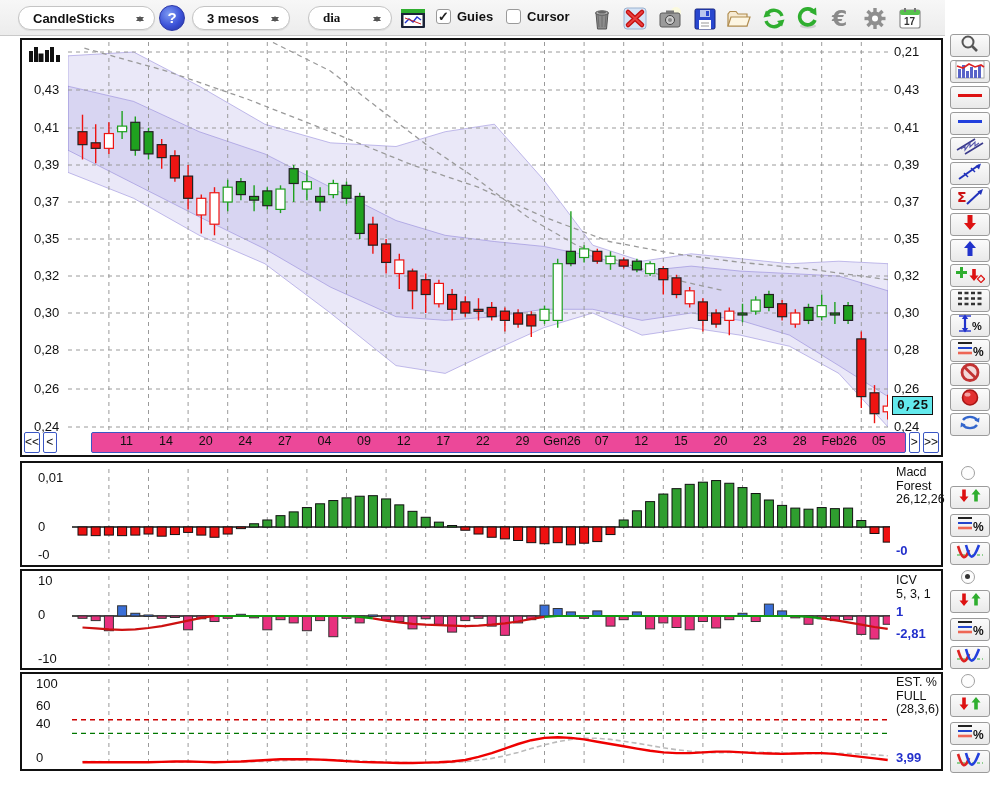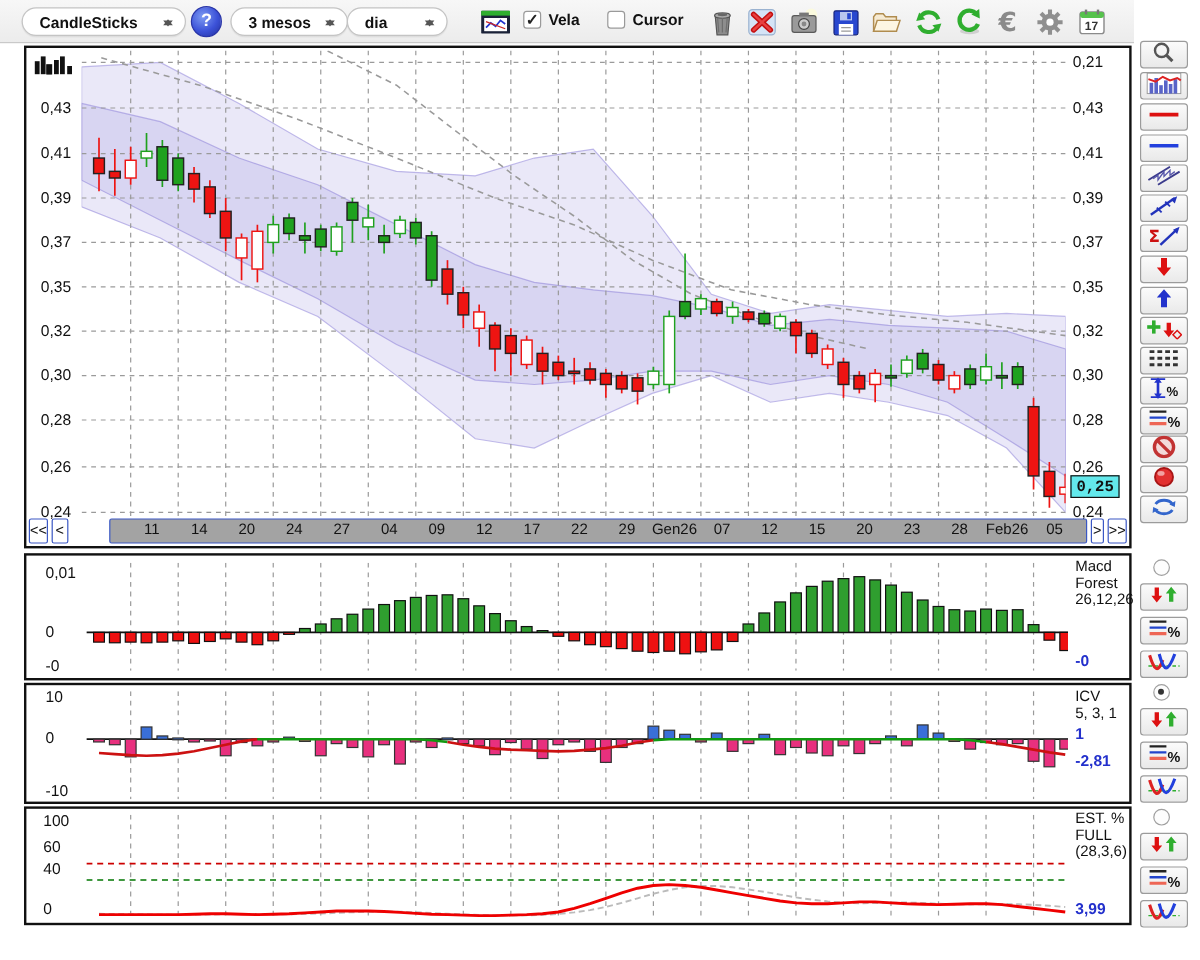--- a/index.html
+++ b/index.html
@@ -39,21 +39,21 @@
   .bluev { position:absolute; font-size:13px; color:#2330cc; font-weight:bold; white-space:nowrap; }
   .lastlabel { position:absolute; left:58px; top:8px; font-size:13px; color:#333; }
   .minibars { position:absolute; left:6px; top:4px; width:34px; height:18px; }
   .lastbox { position:absolute; background:#63e9ec; border:1.5px solid #111; font-size:13px; font-weight:bold;
     color:#111; padding:1px 4px;font-family:Liberation Mono, monospace; }
 
   
   .nav { position:absolute; left:2px; bottom:2px; height:21px; width:915px; display:flex; }
   .navbtn { border:1.5px solid #3a57c4; background:#fff; color:#111; font-size:12px; text-align:center;
     line-height:18px; margin-right:3px; border-radius:2px; }
-  .navstrip { position:relative; border:1.5px solid #3a57c4; background:#a3a3a3; flex:none; border-radius:2px;margin-left:31px; }
+  .navstrip { position:relative; border:1.5px solid #3a57c4; background:#ec4899; flex:none; border-radius:2px;margin-left:31px; }
   .navlab { position:absolute; top:1px; font-size:12.5px; color:#111; transform:translateX(-50%); }
 
   
   .sidebar { position:absolute; left:945px; top:0; width:55px; height:800px; background:#fff; }
   .sbtn { position:absolute; left:5px; width:40px; height:23px; background:linear-gradient(#fbfbfb,#e9e9e9);
     border:1px solid #9b9b9b; border-radius:3px; display:flex; align-items:center; justify-content:center; }
   .sbtn svg { width:30px; height:19px; }
 
   
   .statusbar { position:absolute; left:0; top:775px; width:1000px; height:25px; background:#fff; }
@@ -70,34 +70,34 @@
   <div class="toolbar">
     <div class="select" style="left:18px;width:137px;">
       <span>CandleSticks</span>
         <span class="chev"></span>
     </div>
     <button class="helpbtn">?</button>
     <div class="select" style="left:192px;width:98px;">
       <span>3 mesos</span>
         <span class="chev"></span>
     </div>
-    <div class="select" style="left:289px;width:84px;">
+    <div class="select" style="left:308px;width:84px;font-family:Liberation Serif, serif;">
       <span>dia</span>
         <span class="chev"></span>
     </div>
     <div class="tbicon" style="left:399px;"><svg viewBox="0 0 28 27">
           <rect x="2" y="4" width="24" height="19" rx="1" fill="#1b2238"></rect>
           <rect x="2" y="4" width="24" height="4" fill="#2fae2f"></rect>
           <rect x="4.5" y="10" width="19" height="11" fill="#fff"></rect>
           <polyline points="6,18 10,14 14,17 18,12 22,15" fill="none" stroke="#2233cc" stroke-width="1.4"></polyline>
           <line x1="6" y1="13" x2="22" y2="19" stroke="#cc2222" stroke-width="1"></line>
         </svg></div>
     <div class="cbwrap" style="left:436px;">
       <span class="cbbox" id="cb0box">✓</span>
-      <span>Vela</span>
+      <span>Guies</span>
     </div>
     <div class="cbwrap" style="left:506px;">
       <span class="cbbox" id="cb1box"></span>
       <span>Cursor</span>
     </div>
     <div class="tbicon" style="left:588px;"><svg viewBox="0 0 28 27">
           <path d="M8,8 L20,8 L18.5,24 L9.5,24 Z" fill="#8d8d8d" stroke="#555" stroke-width="1"></path>
           <ellipse cx="14" cy="8" rx="6.5" ry="2.2" fill="#aaa" stroke="#555" stroke-width="1"></ellipse>
           <ellipse cx="14" cy="7.3" rx="4" ry="1.2" fill="#666"></ellipse>
           <path d="M10,10 L11,22 M14,10 L14,22 M18,10 L17,22" stroke="#6e6e6e" stroke-width="1"></path>

